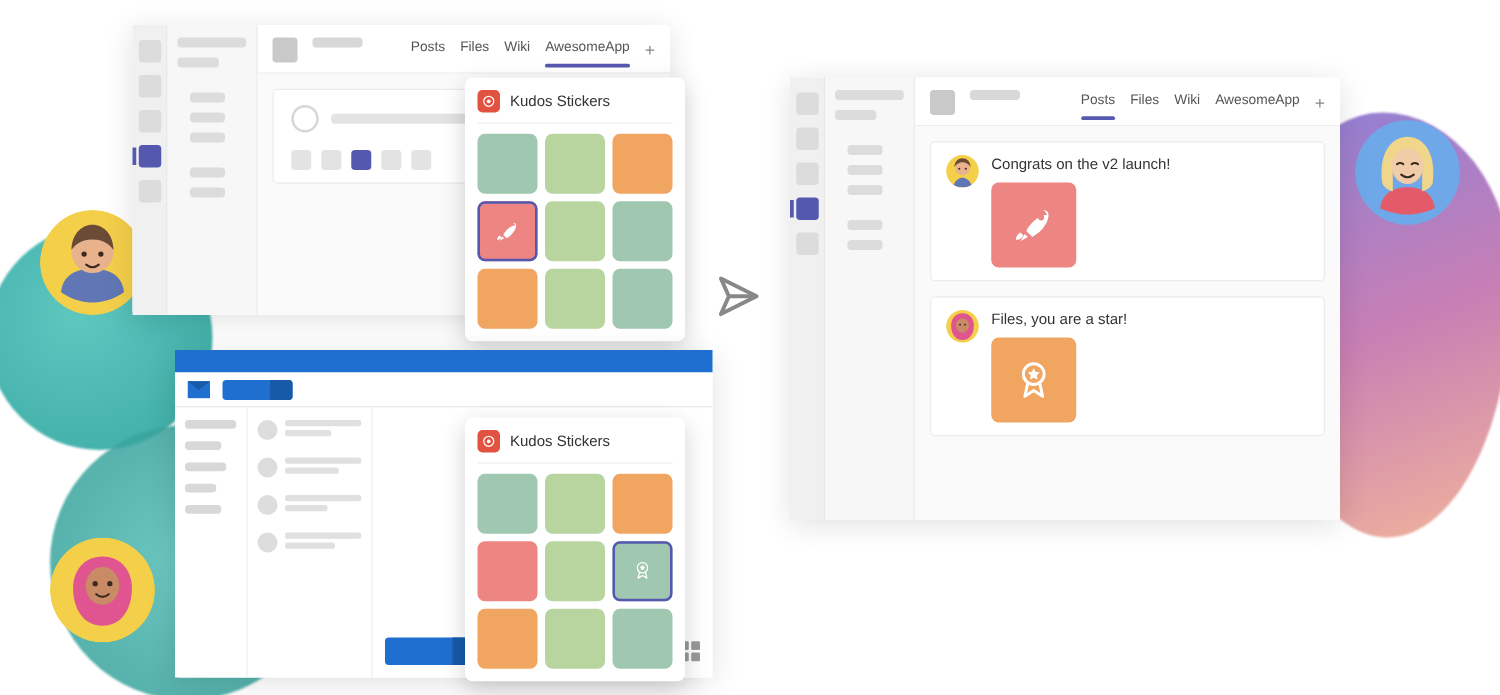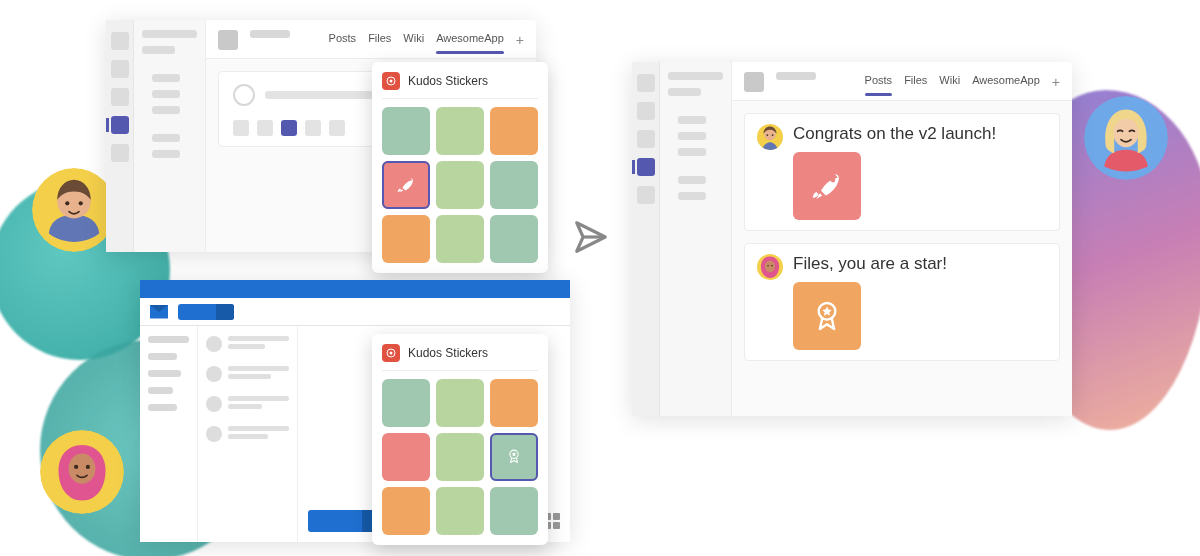--- a/index.html
+++ b/index.html
@@ -216,21 +216,21 @@
     display: flex;
     gap: 10px;
     align-items: flex-start;
   }
   .msg .av {
     width: 26px; height: 26px; border-radius: 50%; flex-shrink: 0;
     display: flex; align-items: center; justify-content: center;
     overflow: hidden;
   }
   .msg .content { flex: 1; }
-  .msg .text { font-size: 17px; color: #333; margin-bottom: 8px; }
+  .msg .text { font-size: 12px; color: #333; margin-bottom: 8px; }
   .msg .sticker {
     width: 68px; height: 68px; border-radius: 6px;
     display: flex; align-items: center; justify-content: center;
   }
   .msg .sticker svg { width: 38px; height: 38px; fill: #fff; }
 
   
   .big-av {
     position: absolute;
     border-radius: 50%;

